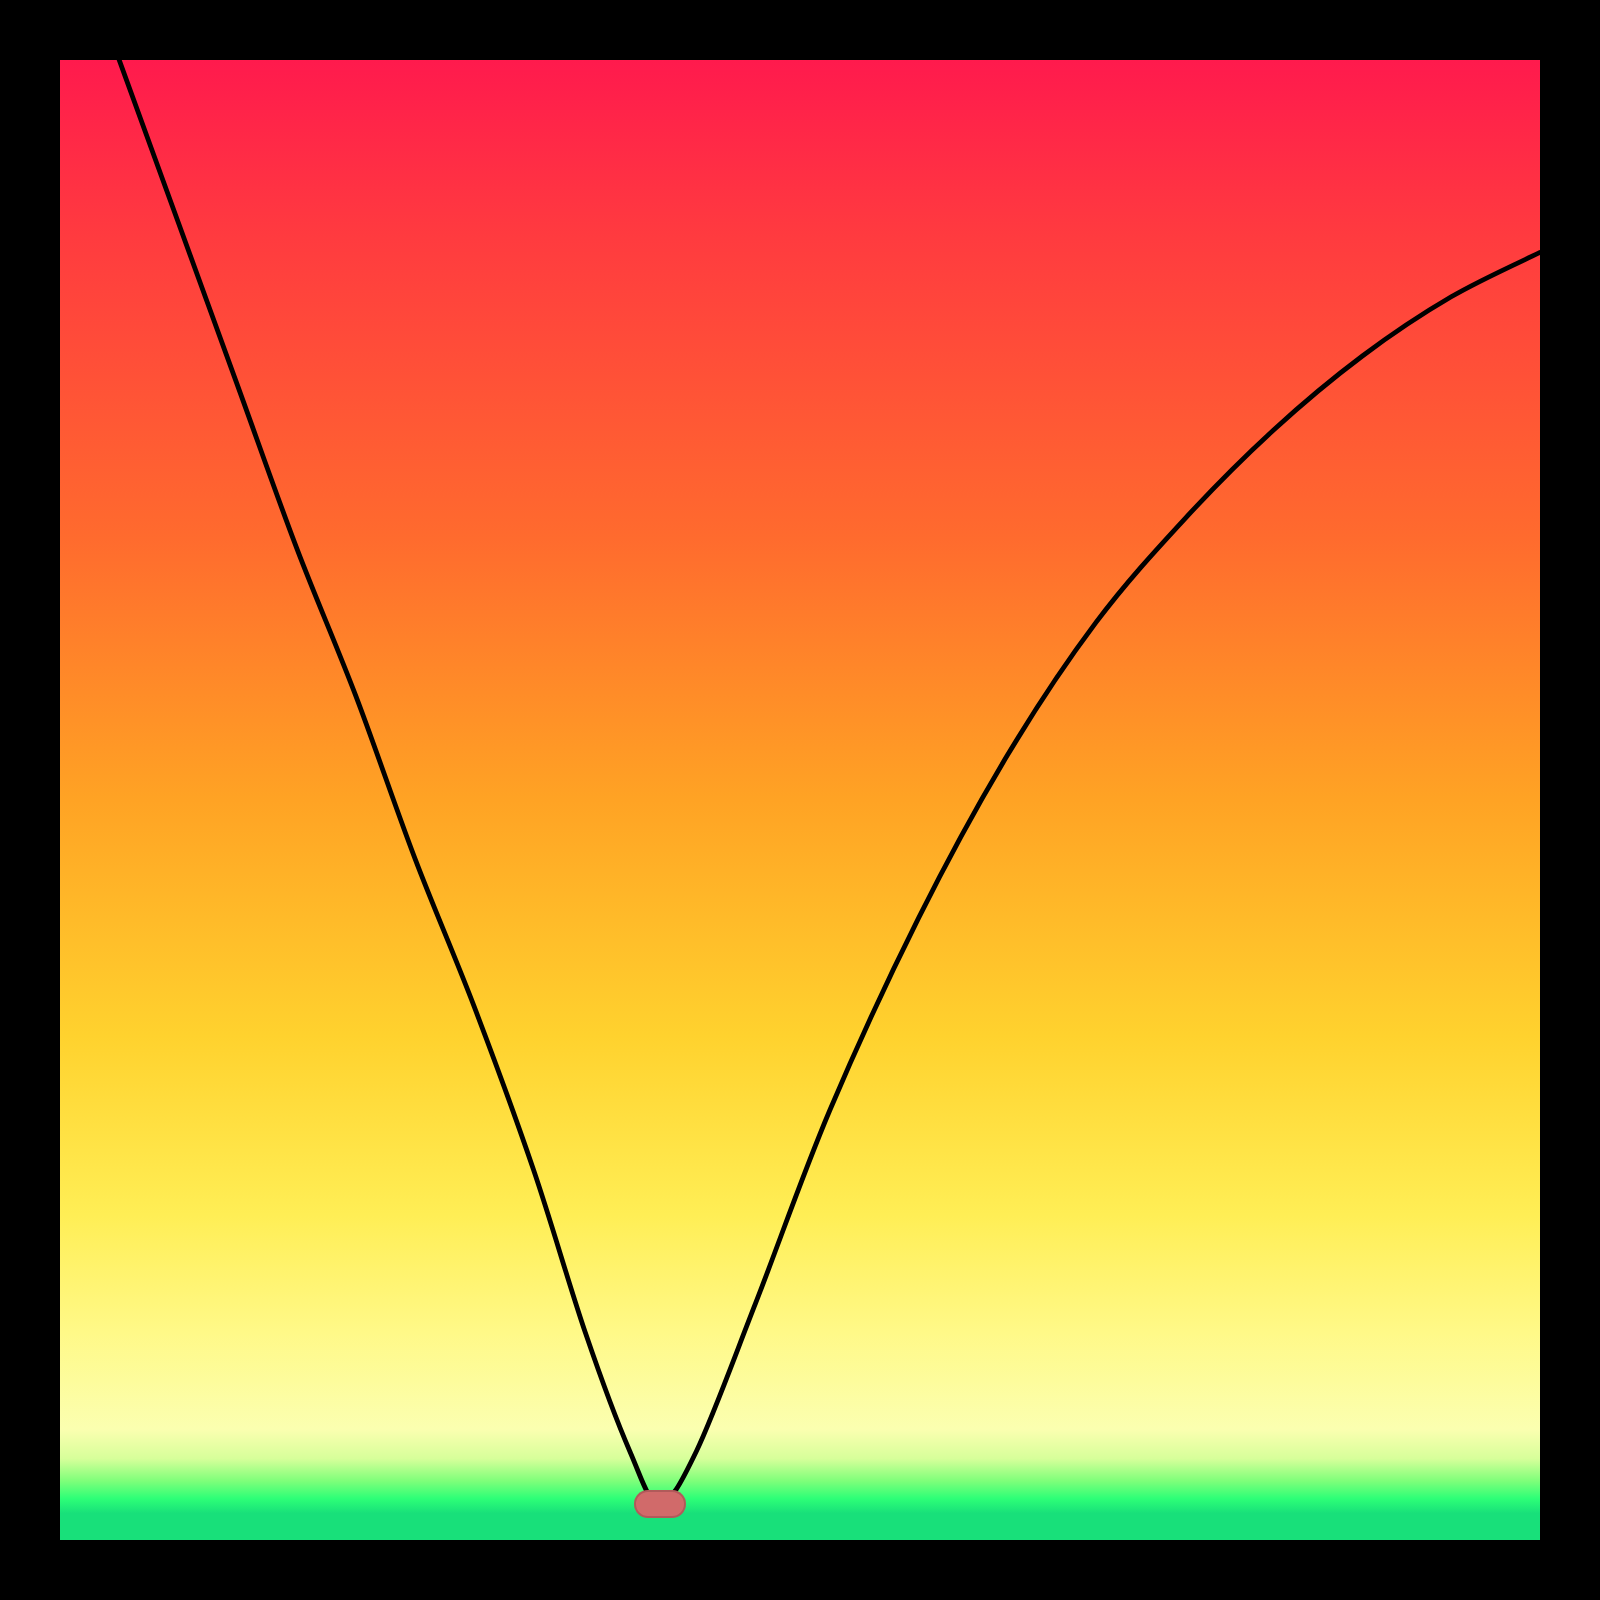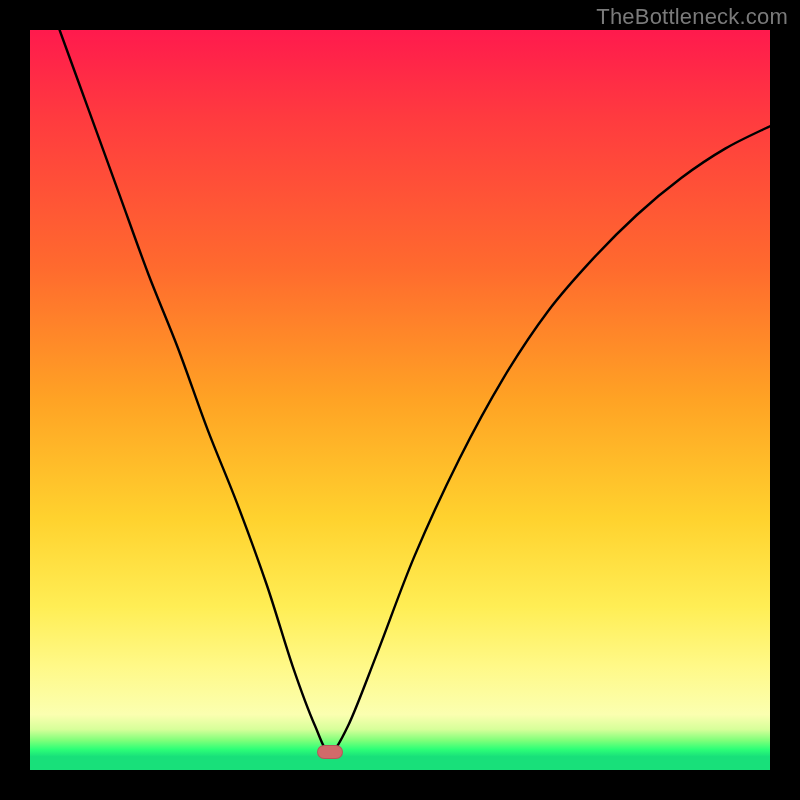--- a/index.html
+++ b/index.html
@@ -74,14 +74,13 @@
   <div class="plot">
     <div class="gradient"></div>
 
     <svg class="curve-svg" viewBox="0 0 740 740" preserveAspectRatio="none">
       <path id="curve-path" fill="none" stroke="#000" stroke-width="2.4" stroke-linecap="round" d="M 29.60 0.00 C 34.53 13.57, 49.33 54.27, 59.20 81.40 C 69.07 108.53, 78.93 135.67, 88.80 162.80 C 98.67 189.93, 108.53 218.30, 118.40 244.20 C 128.27 270.10, 138.13 292.30, 148.00 318.20 C 157.87 344.10, 167.73 373.70, 177.60 399.60 C 187.47 425.50, 197.33 447.70, 207.20 473.60 C 217.07 499.50, 227.55 527.87, 236.80 555.00 C 246.05 582.13, 254.68 612.97, 262.70 636.40 C 270.72 659.83, 278.73 681.42, 284.90 695.60 C 291.07 709.78, 294.15 721.50, 299.70 721.50 C 305.25 721.50, 310.18 712.25, 318.20 695.60 C 326.22 678.95, 336.70 649.97, 347.80 621.60 C 358.90 593.23, 371.23 557.47, 384.80 525.40 C 398.37 493.33, 414.40 458.80, 429.20 429.20 C 444.00 399.60, 458.80 372.47, 473.60 347.80 C 488.40 323.13, 503.20 300.93, 518.00 281.20 C 532.80 261.47, 547.60 245.43, 562.40 229.40 C 577.20 213.37, 592.00 198.57, 606.80 185.00 C 621.60 171.43, 636.40 159.10, 651.20 148.00 C 666.00 136.90, 680.80 127.03, 695.60 118.40 C 710.40 109.77, 732.60 99.90, 740.00 96.20"></path>
     </svg>
 
     <div id="min-marker" class="marker" style="left: 299.7px; top: 721.5px;"></div>
   </div>
 
-  <div class="watermark">TheBottleneck.com</div>
 </div>
 
 </body></html>

